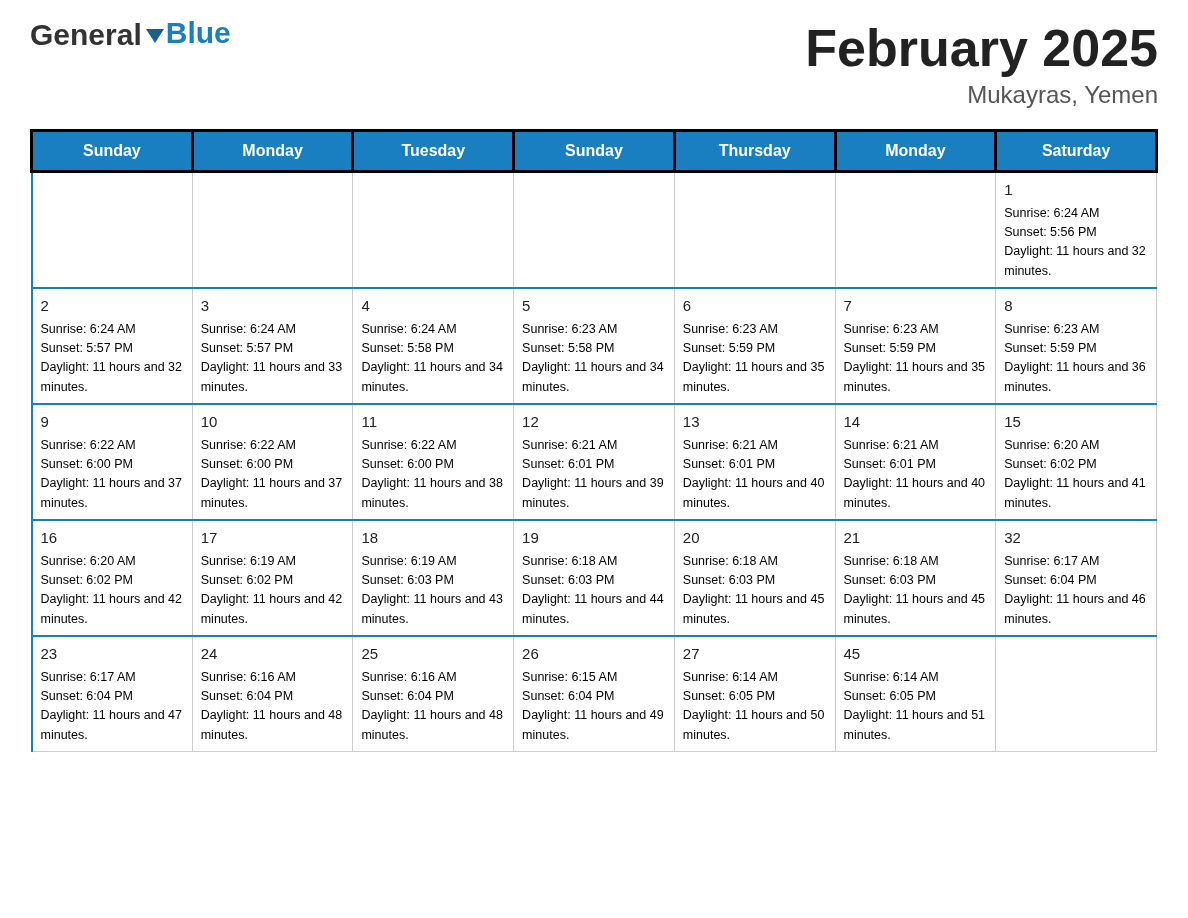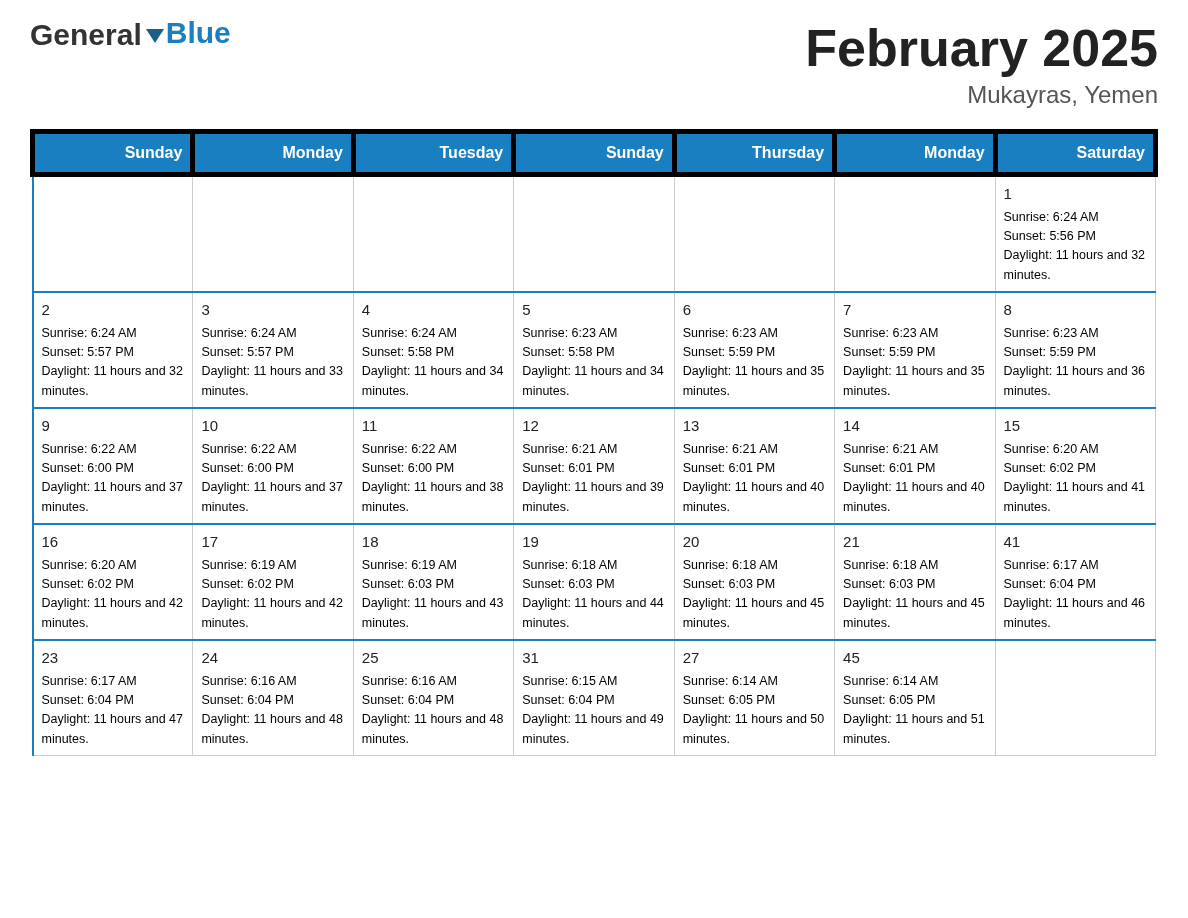--- a/index.html
+++ b/index.html
@@ -39,22 +39,22 @@
     .calendar {
       width: 100%;
       border-collapse: collapse;
     }
     .calendar thead tr th {
       background-color: #1a7fc1;
       color: #fff;
       font-size: 16px;
       font-weight: bold;
       padding: 10px 8px;
-      text-align: right;
-      border: 5px solid #000000;
+      text-align: center;
+      border: 3px solid #000000;
     }
     .calendar tbody tr td {
       vertical-align: top;
       border: 1px solid #ccc;
       padding: 6px 8px;
       width: 14.28%;
       min-height: 100px;
       font-size: 13px;
       line-height: 1.5;
       color: #333;
@@ -208,39 +208,39 @@
         </td>
         <td>
           <span class="day-number">20</span>
           <div class="day-info">Sunrise: 6:18 AM<br>Sunset: 6:03 PM<br>Daylight: 11 hours and 45 minutes.</div>
         </td>
         <td>
           <span class="day-number">21</span>
           <div class="day-info">Sunrise: 6:18 AM<br>Sunset: 6:03 PM<br>Daylight: 11 hours and 45 minutes.</div>
         </td>
         <td>
-          <span class="day-number">41</span>
+          <span class="day-number">32</span>
           <div class="day-info">Sunrise: 6:17 AM<br>Sunset: 6:04 PM<br>Daylight: 11 hours and 46 minutes.</div>
         </td>
       </tr>
       <tr>
         <td>
           <span class="day-number">23</span>
           <div class="day-info">Sunrise: 6:17 AM<br>Sunset: 6:04 PM<br>Daylight: 11 hours and 47 minutes.</div>
         </td>
         <td>
           <span class="day-number">24</span>
           <div class="day-info">Sunrise: 6:16 AM<br>Sunset: 6:04 PM<br>Daylight: 11 hours and 48 minutes.</div>
         </td>
         <td>
           <span class="day-number">25</span>
           <div class="day-info">Sunrise: 6:16 AM<br>Sunset: 6:04 PM<br>Daylight: 11 hours and 48 minutes.</div>
         </td>
         <td>
-          <span class="day-number">31</span>
+          <span class="day-number">26</span>
           <div class="day-info">Sunrise: 6:15 AM<br>Sunset: 6:04 PM<br>Daylight: 11 hours and 49 minutes.</div>
         </td>
         <td>
           <span class="day-number">27</span>
           <div class="day-info">Sunrise: 6:14 AM<br>Sunset: 6:05 PM<br>Daylight: 11 hours and 50 minutes.</div>
         </td>
         <td>
           <span class="day-number">45</span>
           <div class="day-info">Sunrise: 6:14 AM<br>Sunset: 6:05 PM<br>Daylight: 11 hours and 51 minutes.</div>
         </td>

